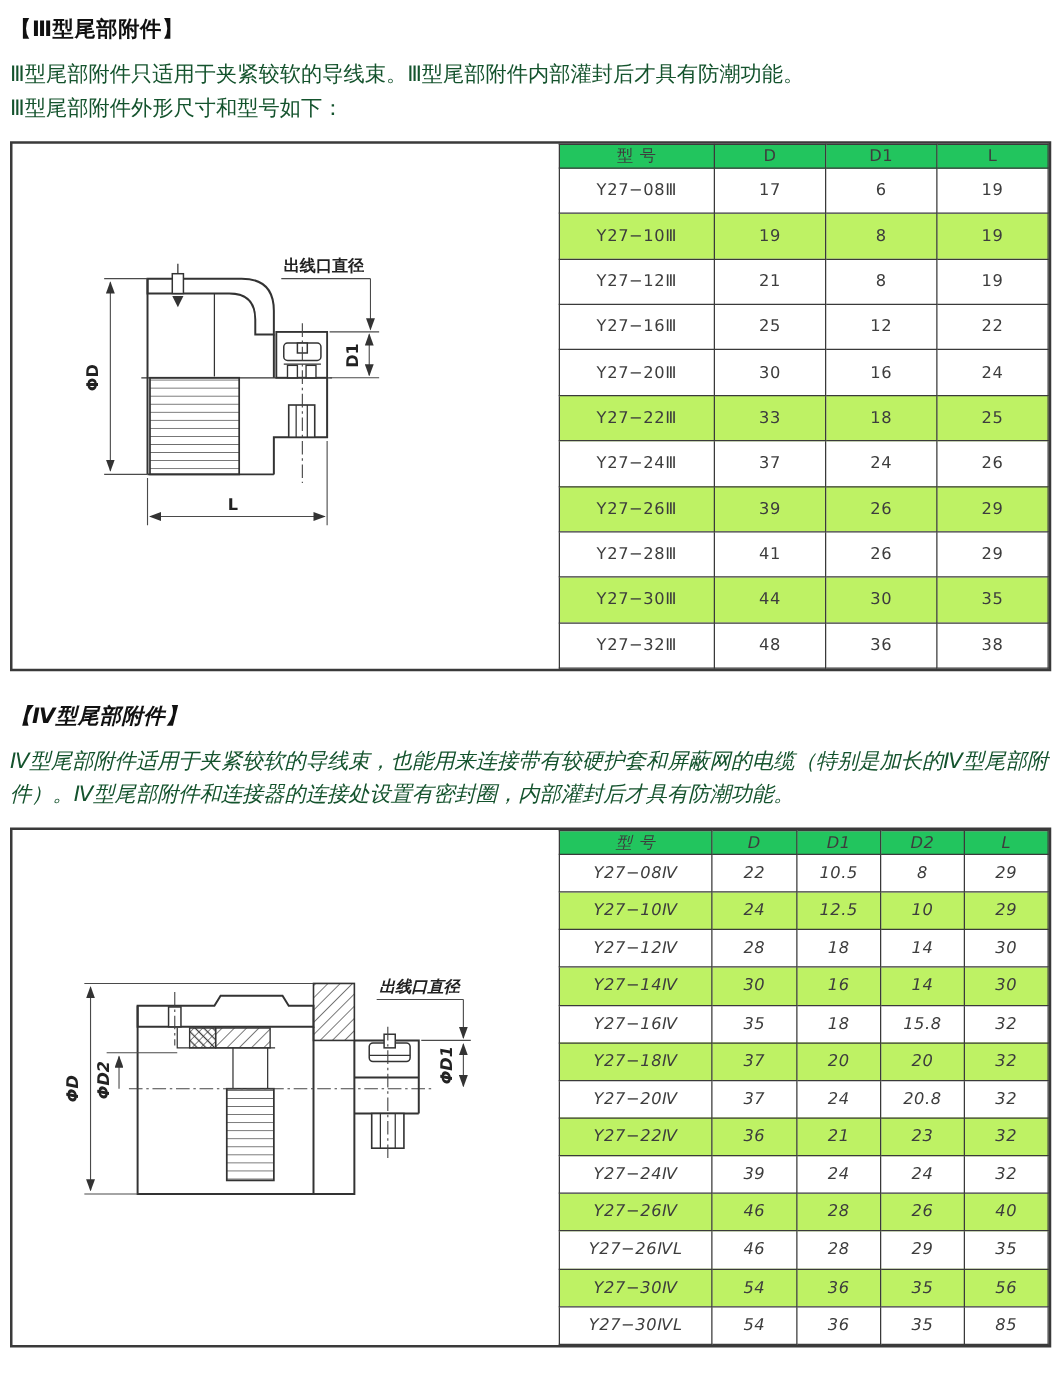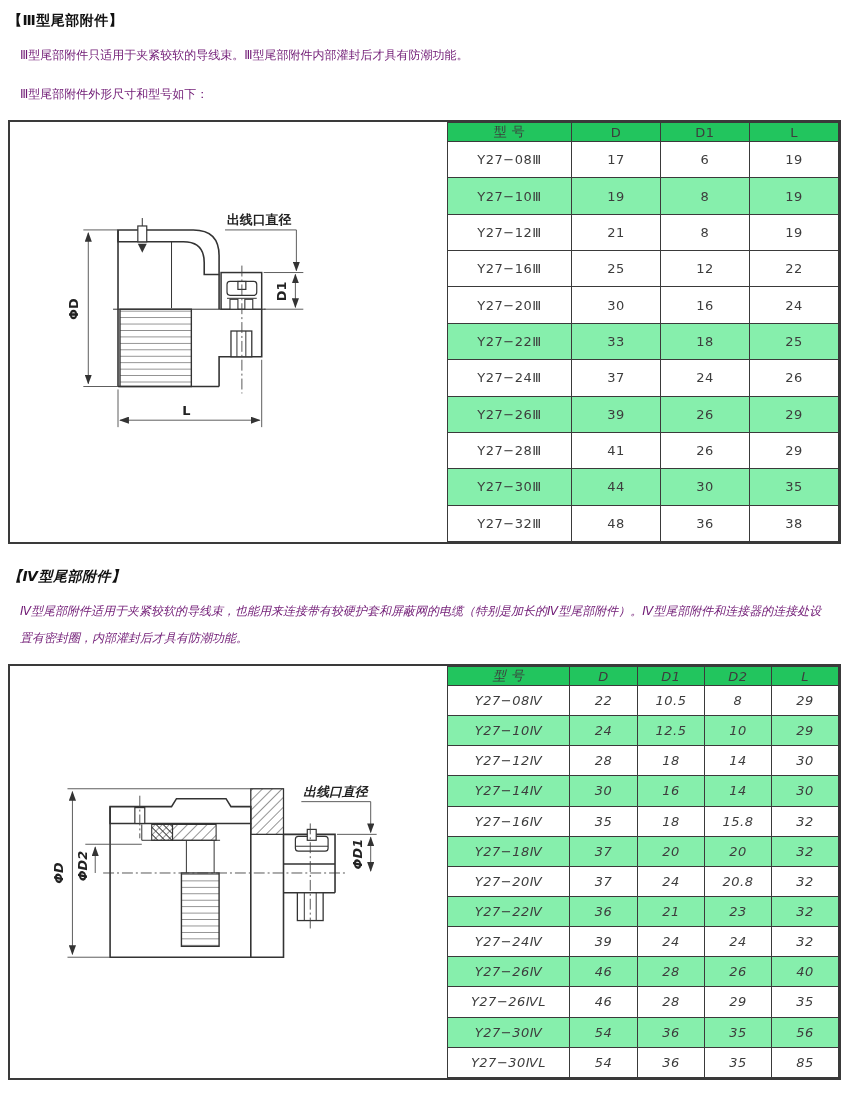--- a/index.html
+++ b/index.html
@@ -2,40 +2,40 @@
 <html><head>
 <meta charset="utf-8">
 <style>
   html,body { margin:0; padding:0; background:#ffffff; }
   body {
     width:850px; height:1116px; overflow:hidden; position:relative;
     font-family:"DejaVu Sans","Liberation Sans",sans-serif;
     color:#222222; -webkit-font-smoothing:antialiased;
   }
   .page { padding:10px 9px 0 8px; }
-  .sec-title { font-size:14px; font-weight:bold; color:#111; margin:2px 0 12px 0; letter-spacing:0.5px; }
-  .para { margin:12px; font-size:12px; line-height:27px; color:#701a75; }
+  .sec-title { font-size:17px; font-weight:bold; color:#111; margin:2px 0 12px 0; letter-spacing:0.5px; }
+  .para { margin:0; font-size:17px; line-height:27px; color:#14532d; }
   .panel {
     border:2px solid #3a3a3a; display:flex; margin-top:12px; background:#fff;
     box-sizing:border-box;
   }
   .panel-iii { height:424px; }
   .panel-iv  { height:416px; }
   .drawing-area { flex:1; position:relative; overflow:hidden; }
   .drawing-area svg { display:block; width:100%; height:100%; }
   .dim-table {
     width:391px; border-collapse:collapse; table-layout:fixed; height:100%;
     font-size:13px; color:#3d3d3d; flex:none;
   }
   .dim-table th, .dim-table td {
     border:1.5px solid #3a3a3a; text-align:center; vertical-align:middle;
     padding:0; font-weight:normal; letter-spacing:0.5px;
   }
   .dim-table thead th { background:#22c55e; }
-  .dim-table tr.alt td { background:#86efac;margin-left:29px; }
+  .dim-table tr.alt td { background:#bef264;margin-left:29px; }
   .sec-gap { margin-top:24px;font-style:italic; }
   
   .ln  { stroke:#333; stroke-width:1.6; fill:none; }
   .ln-thin { stroke:#333; stroke-width:1; fill:none; }
   .dim { stroke:#4a4a4a; stroke-width:0.9; fill:none; }
   .cl  { stroke:#444; stroke-width:0.9; fill:none; stroke-dasharray:11 3 2 3; }
   .svg-label { font-family:"DejaVu Sans","Liberation Sans",sans-serif; font-size:13px; font-weight:bold; fill:#222; }
 </style>
 </head>
 <body>

